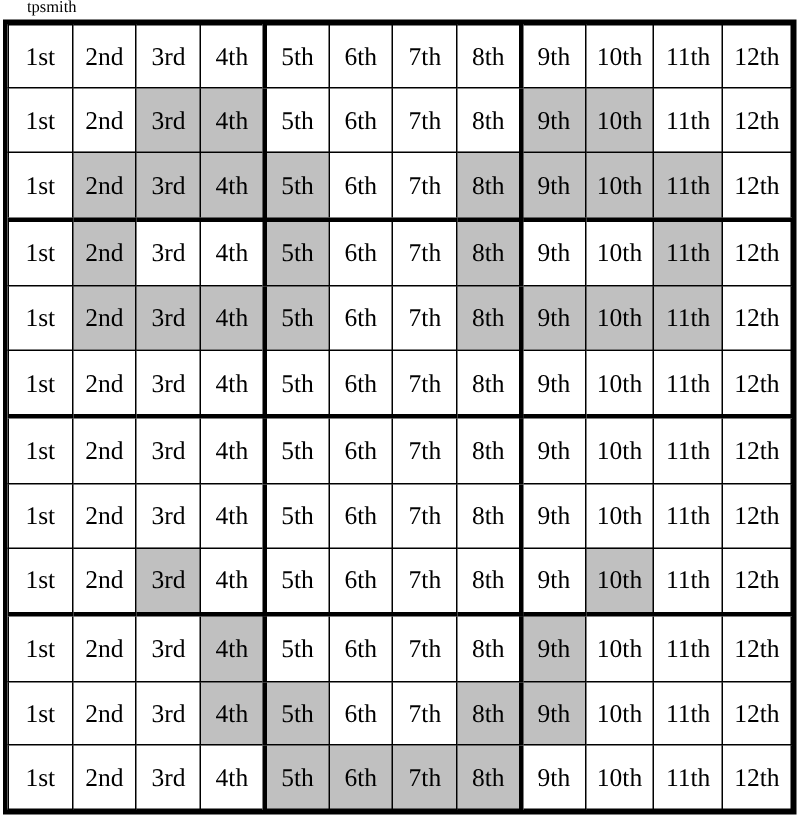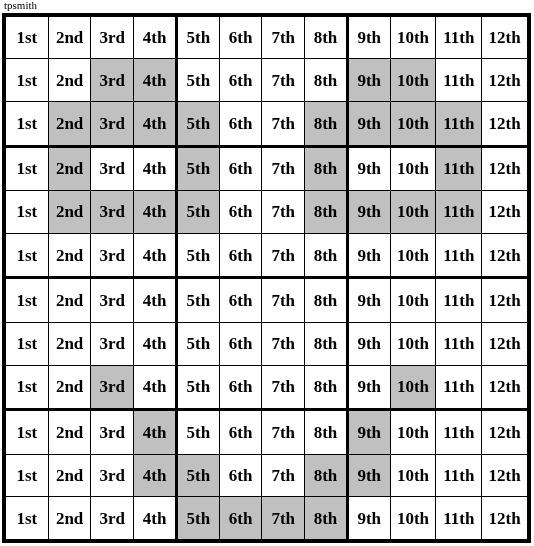--- a/index.html
+++ b/index.html
@@ -13,38 +13,37 @@
     font-family: "Liberation Serif", "DejaVu Serif", serif;
     overflow: hidden;
   }
   #root {
     position: relative;
     width: 534px;
     height: 546px;
   }
   .caption {
     position: absolute;
-    left: 4px;
+    left: 18px;
     top: -1px;
     font-family: "Liberation Serif", "DejaVu Serif", serif;
     font-size: 11px;
     line-height: 12px;
     color: #000000;
     white-space: nowrap;
   }
   .grid-wrap {
     position: absolute;
     left: 2px;
     top: 13px;
     width: 529px;
     height: 530px;
     box-sizing: border-box;
     border: 3px solid #000000;
     background: #8b5cf6;
-    font-weight: bold;
   }
   table.grid {
     border-collapse: collapse;
     table-layout: fixed;
     width: 523px;
     height: 524px;
     background: #ffffff;
   }
   table.grid td {
     border: 1px solid #000000;

